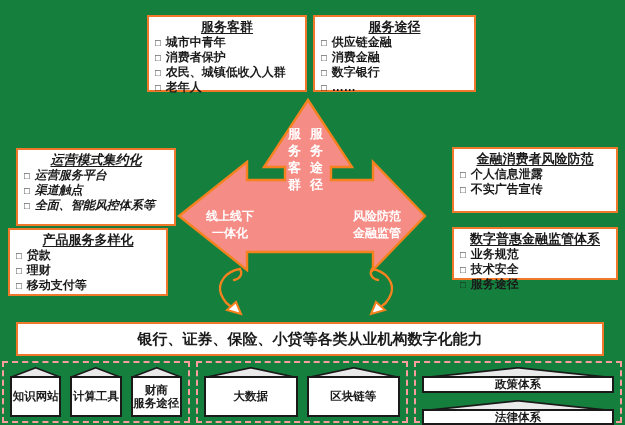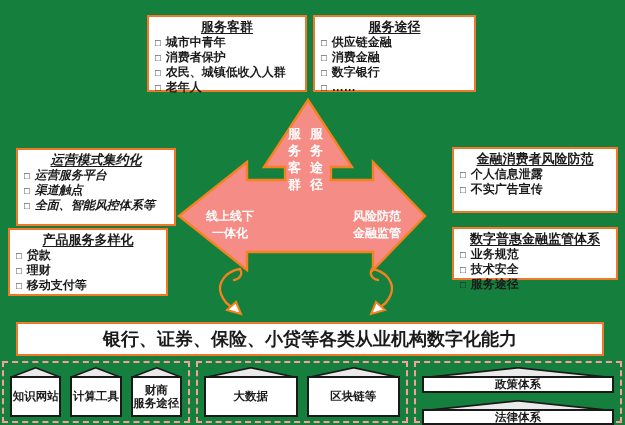--- a/index.html
+++ b/index.html
@@ -38,21 +38,21 @@
   #left-arm-label{left:2px; width:106px;}
   #right-arm-label{left:148px; width:108px;}
   .swoosh{position:absolute; width:36px; height:50px;}
   #swoosh-left{left:212px; top:266px;}
   #swoosh-right{left:364px; top:266px; transform:scaleX(-1);}
   
   #cap-bar{
     position:absolute; left:16px; top:322px; width:588px; height:34px;
     box-sizing:border-box; border:2px solid #f0782a; background:#fff;
     display:flex; align-items:center; justify-content:center;
-    font-size:18px; font-weight:bold;
+    font-size:15px; font-weight:bold;
   }
   
   .group{
     position:absolute; top:361px; height:62px; box-sizing:border-box;
     border:2px dashed #fb9d9d; display:flex; gap:7px;
     padding:4px 5px; align-items:stretch;
   }
   #group-1{left:2px;  width:188px;}
   #group-2{left:196px; width:212px;}
   #group-3{left:414px; width:208px;flex-direction:column;}

